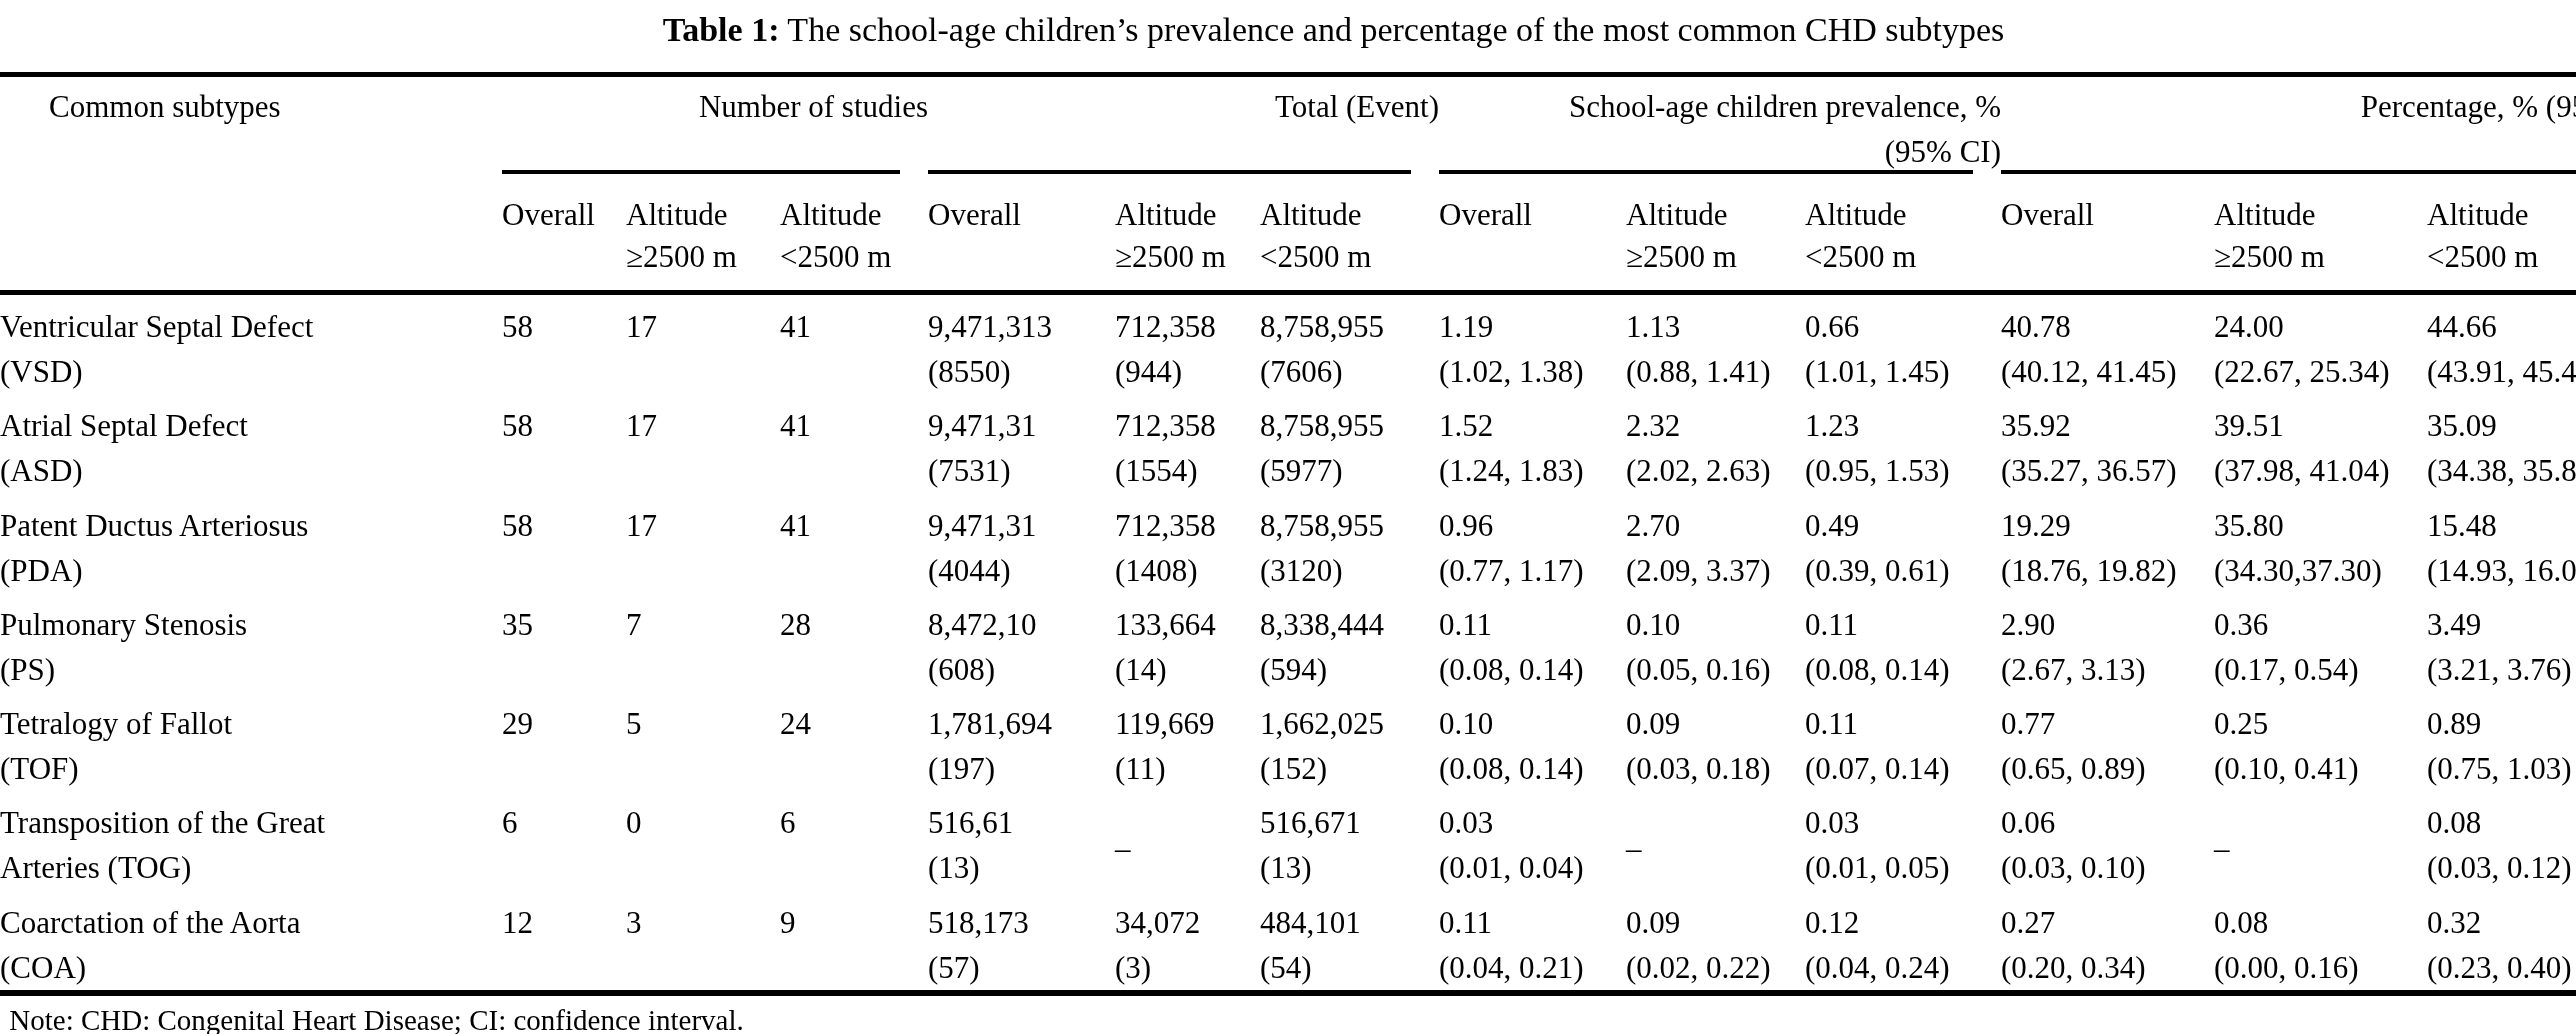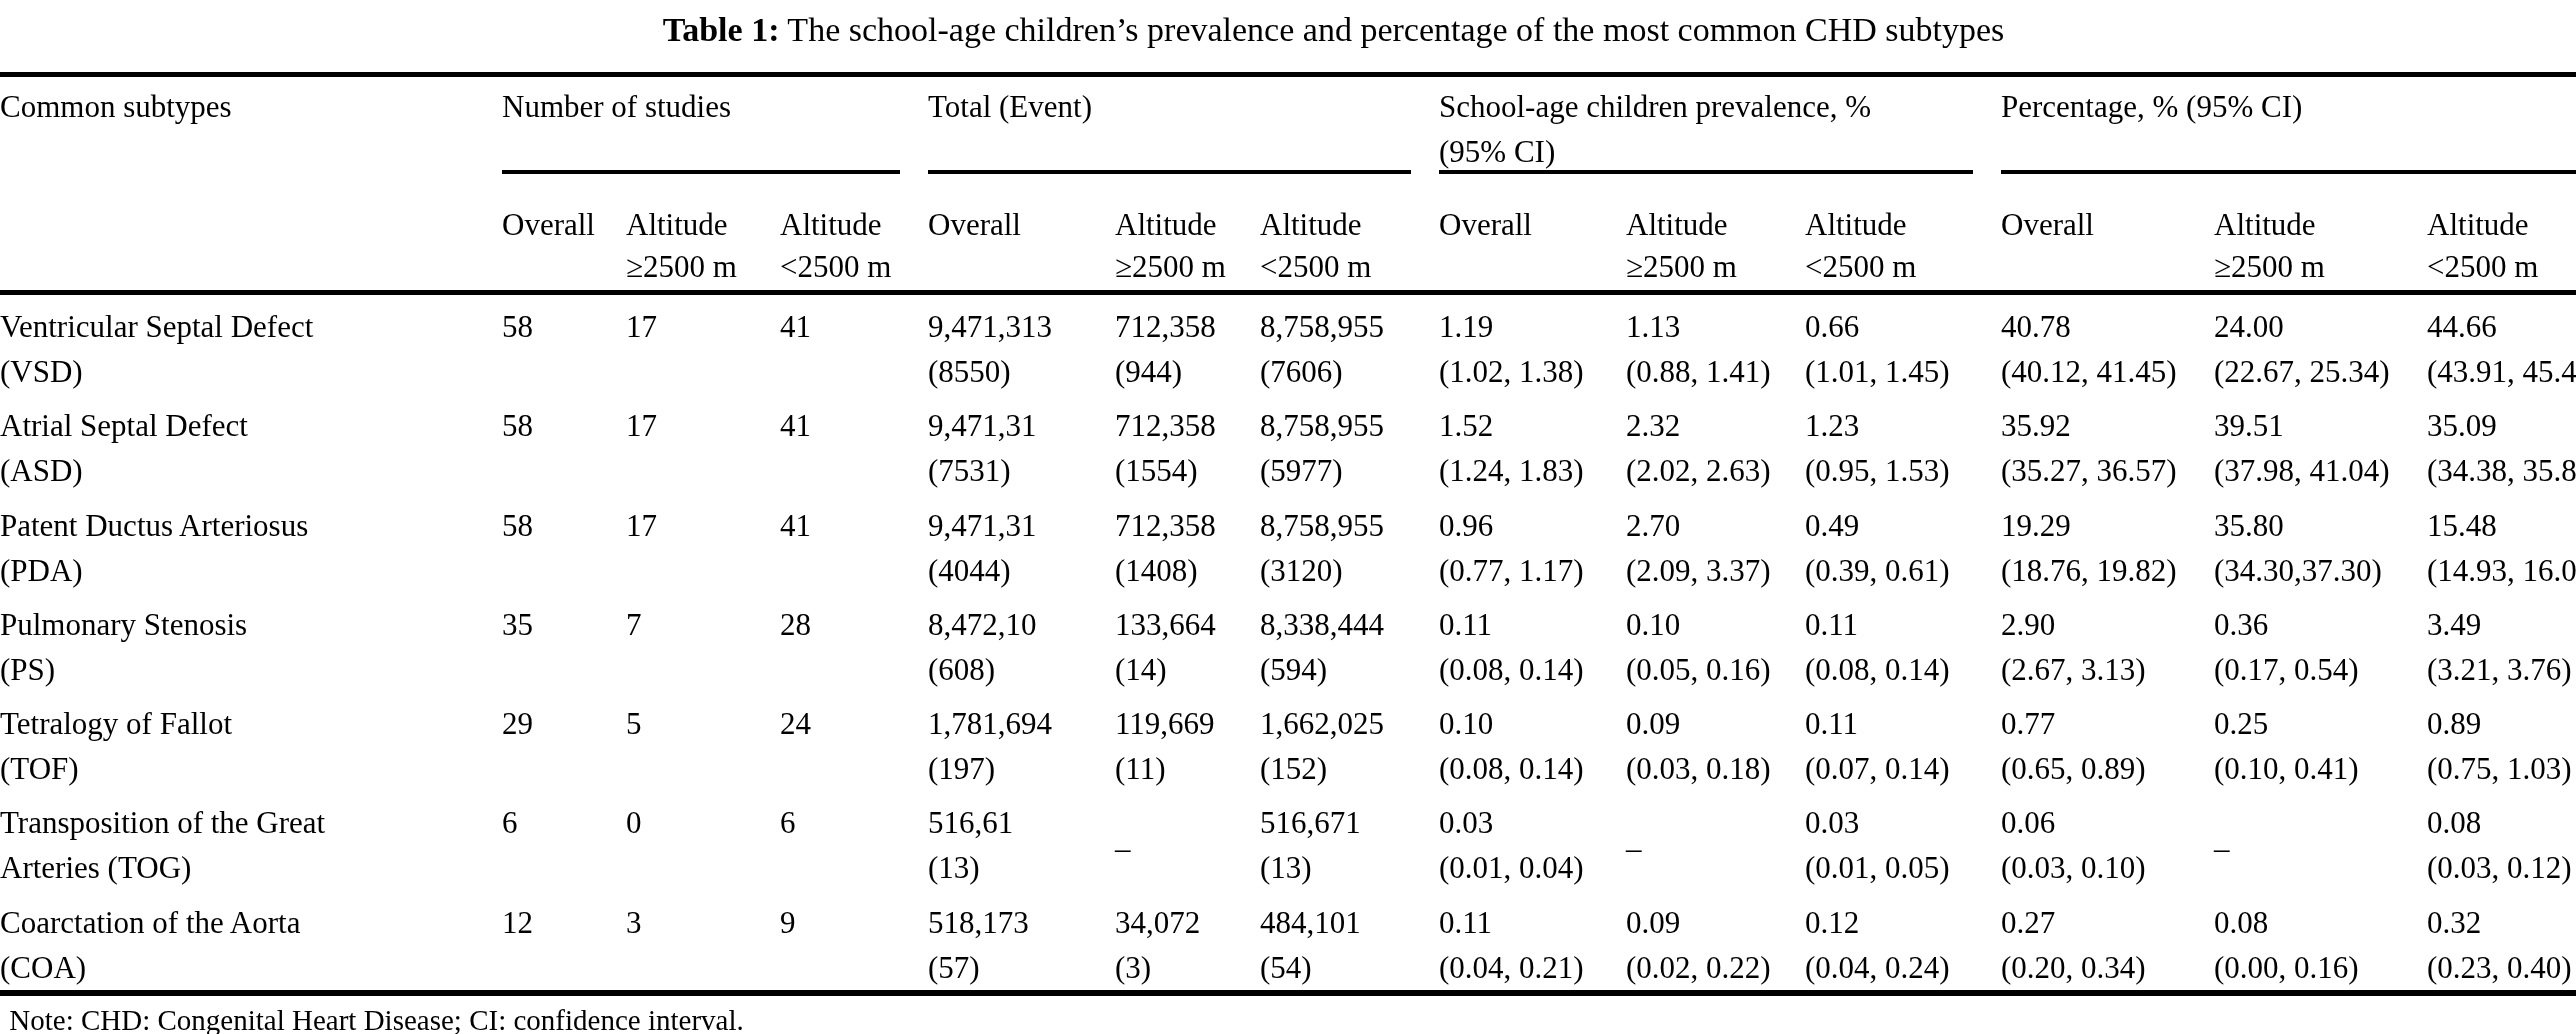--- a/index.html
+++ b/index.html
@@ -35,46 +35,47 @@
     text-align: left;
     font-weight: normal;
     font-size: 31px;
     white-space: nowrap;
     overflow: visible;
   }
 
   
   thead th.group {
     position: relative;
-    text-align: left;
+    text-align: right;
     height: 98px;
     padding-top: 7.2px;
     line-height: 45px;
   }
   thead th.group::after {
     content: "";
     position: absolute;
     left: 0;
     right: 28px;
     bottom: 0;
     height: 4.1px;
     background: #000;
   }
   thead th.group.group-last::after { right: 5.2px; }
 
   thead th.col1 {
     padding-top: 7.2px;
+    padding-left: 49px;
     line-height: 45px;
     border-bottom: 5.2px solid #000;
   }
 
   
   thead th.sub {
     height: 118px;
-    padding-top: 30px;
+    padding-top: 20px;
     line-height: 42px;
     border-bottom: 5.2px solid #000;
   }
 
   
   tbody td {
     height: 99px;
     padding-top: 9.3px;
     line-height: 45px;
   }

